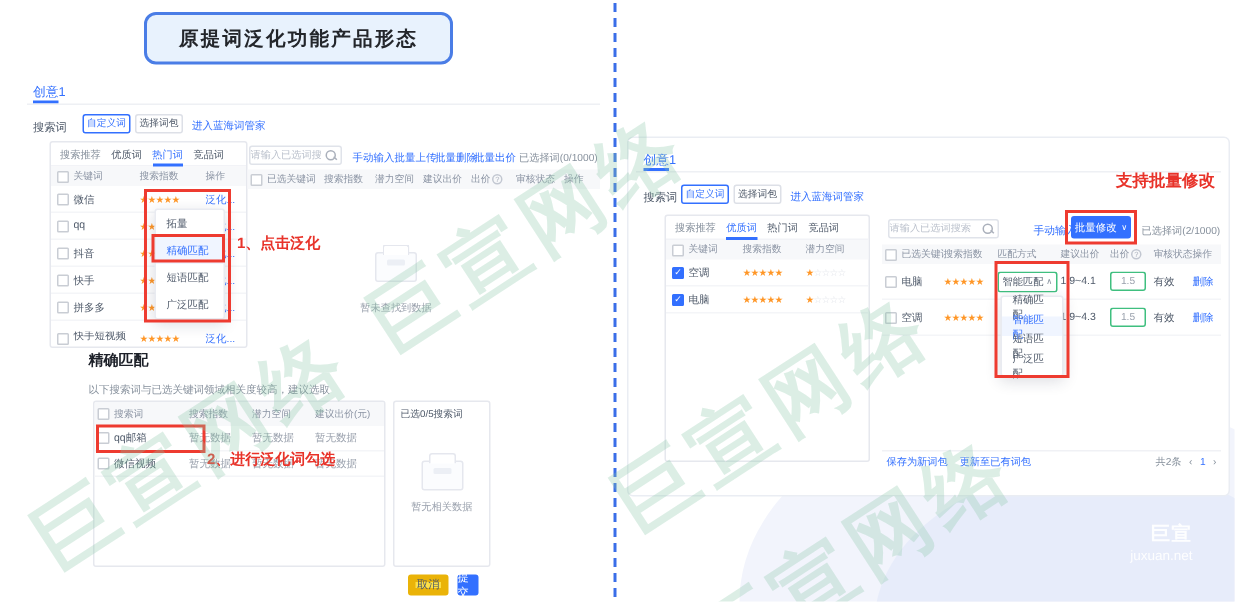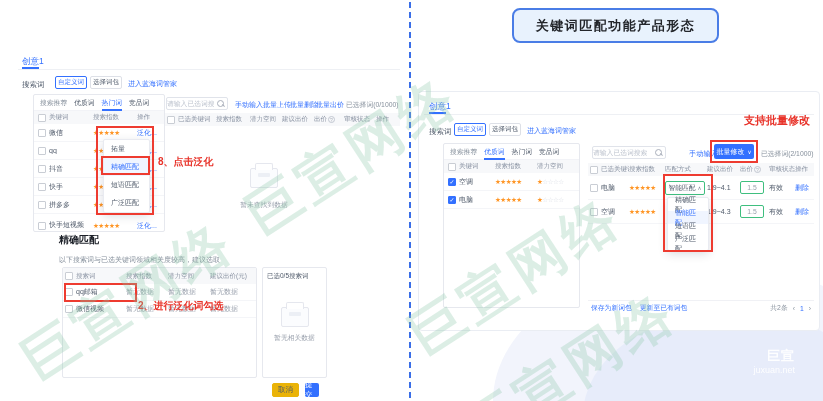--- a/index.html
+++ b/index.html
@@ -80,21 +80,21 @@
   .qicon{display:inline-block;width:7px;height:7px;border:1px solid #c2c7d1;border-radius:50%;color:#aab0bb;
     font-size:5px;line-height:6px;text-align:center;margin-left:1px;flex:none}
 
   .mbtn{display:flex;align-items:center;justify-content:center;gap:2px;border:1px solid #3fbf7f;border-radius:2px;
     background:#fff;color:#4e5969;font-size:6.8px;height:14px;cursor:pointer}
   .caret{font-size:5.5px;color:#86909c}
   .bid{width:24px;height:13px;border:1px solid #3fbf7f;border-radius:2px;font-size:6.8px;color:#9aa1ad;
     text-align:center;background:#fff;font-family:inherit;flex:none}
 
   .pbtn{position:absolute;display:flex;align-items:center;justify-content:center;border-radius:2px;font-size:7.5px;cursor:pointer}
-  .pbtn.ghost{border:1px solid #eab308;color:#4e5969;background:#eab308}
+  .pbtn.ghost{border:5px solid #eab308;color:#4e5969;background:#fde047}
   .pbtn.fill{background:#3370ff;color:#fff}
 
   .illus{width:28px;height:20px;border:1px solid #e5e7ee;background:#fbfcfe;border-radius:2px;position:relative}
   .illus::before{content:"";position:absolute;left:4px;right:4px;top:-6px;height:6px;border:1px solid #e5e7ee;
     border-bottom:none;background:#fff;border-radius:2px 2px 0 0}
   .illus::after{content:"";position:absolute;left:7px;right:7px;top:4px;height:4px;background:#eceff5;border-radius:1px}
   .etxt{font-size:6.8px;color:#9aa1ad;text-align:center}
 
   .footer{position:absolute;display:flex;align-items:center;border-top:1px solid #f0f1f5}
   .pag{margin-left:auto;display:flex;align-items:center;gap:5px;font-size:6.8px;color:#86909c}
@@ -112,21 +112,21 @@
     <div class="st">juxuan.net</div>
   </div>
 
   <div class="wm" style="left:28px;top:330px">巨宣网络</div>
   <div class="wm" style="left:252px;top:185px">巨宣网络</div>
   <div class="wm" style="left:415px;top:305px">巨宣网络</div>
   <div class="wm" style="left:470px;top:400px">巨宣网络</div>
 
   <div class="divider"></div>
 
-  <div class="banner" style="left:512px;top:8px;width:207px;height:35px">关键词匹配功能产品形态</div>
+  <div class="banner" style="left:96px;top:8px;width:206px;height:35px">原提词泛化功能产品形态</div>
 
   <div class="panel pl">
 
     <div class="crtab" style="left:22px;top:56px">创意1</div>
     <div class="crbar" style="left:22px;top:67px"></div>
     <div class="hr" style="left:18px;top:69px;width:382px"></div>
 
     <div class="lbl" style="left:22px;top:80px">搜索词</div>
     <div class="tbtn on" style="left:55px;top:76px;width:32px">自定义词</div>
     <div class="tbtn off" style="left:90px;top:76px;width:32px">选择词包</div>
@@ -184,21 +184,21 @@
     </div>
 
     <div class="menu" style="left:103px;top:139px;width:47px">
       <div class="mi" style="height:18px">拓量</div>
       <div class="mi sel" style="height:18px">精确匹配</div>
       <div class="mi" style="height:18px">短语匹配</div>
       <div class="mi" style="height:18px">广泛匹配</div>
     </div>
     <div class="redbox" style="left:96px;top:126px;width:58px;height:89px"></div>
     <div class="redbox" style="left:101px;top:156px;width:49px;height:19px"></div>
-    <div class="rnote" style="left:158px;top:155px;font-size:10px">8、点击泛化</div>
+    <div class="rnote" style="left:158px;top:155px;font-size:10px">1、点击泛化</div>
 
     <div class="sbox" style="left:166px;top:97px;width:62px;height:13px">
       <input placeholder="请输入已选词搜索" style="">
       <span class="sglass"></span>
     </div>
     <a class="alink link" style="left:235px;top:100px">手动输入、</a>
     <a class="alink link" style="left:263px;top:100px">批量上传</a>
     <a class="alink link" style="left:290px;top:100px">批量删除</a>
     <a class="alink link" style="left:316px;top:100px">批量出价</a>
     <div class="lbl" style="left:346px;top:100px;font-size:6.8px;color:#86909c">已选择词(0/1000)</div>

